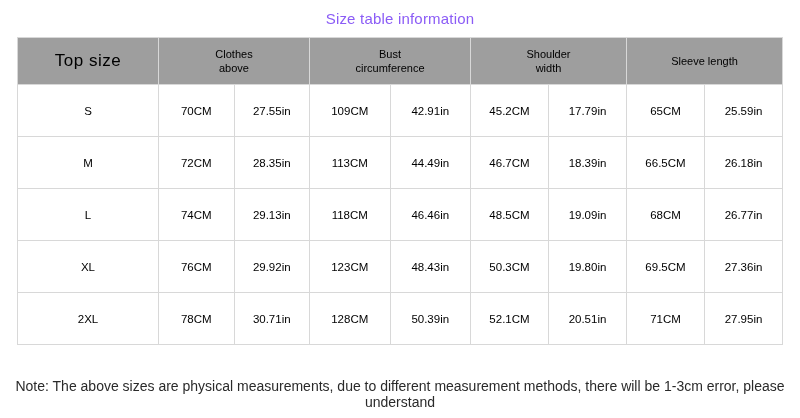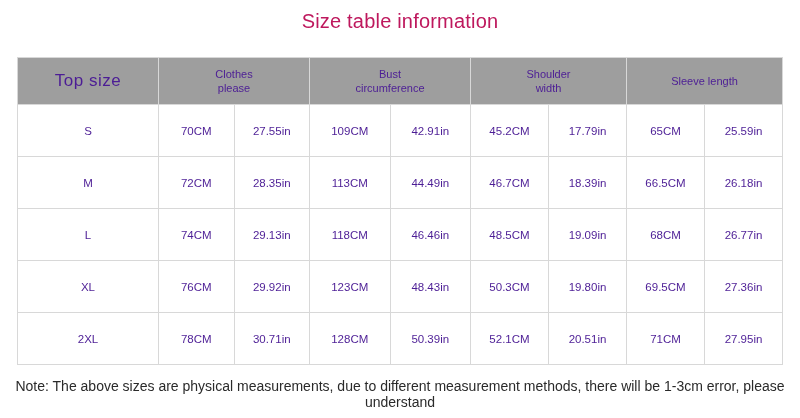--- a/index.html
+++ b/index.html
@@ -15,40 +15,40 @@
     overflow: hidden;
   }
   .page {
     position: relative;
     width: 800px;
     height: 418px;
     box-sizing: border-box;
   }
   .title {
     text-align: center;
-    font-size: 20px;
+    font-size: 15px;
     font-weight: 400;
-    color: #be185d;
+    color: #8b5cf6;
     letter-spacing: 0.2px;
     padding-top: 10px;
-    padding-bottom: 24px;
+    padding-bottom: 10px;
   }
   table.size-table {
     border-collapse: collapse;
     width: 760px;
     margin: 0 auto;
     table-layout: fixed;
   }
   table.size-table td {
     border: 1px solid #d8d8d8;
     padding: 0;
     text-align: center;
     vertical-align: middle;
     font-size: 11.5px;
-    color: #4c1d95;
+    color: #000000;
   }
   
   .hdr td {
     background: #9e9e9e;
     color: #ffffff;
     border: 1px solid #9e9e9e;
     height: 46px;
     font-weight: 400;
   }
   .hdr td.top-size {
@@ -100,21 +100,21 @@
 <div class="page">
 
   <div class="title">Size table information</div>
 
   <table class="size-table">
     <thead>
       <tr class="hdr">
         <td class="top-size" colspan="1" style="width:140px">Top size</td>
         <td class="grp" colspan="2" style="width:150px">
           <div class="grp-inner">Clothes</div>
-          <div class="grp-inner">please</div>
+          <div class="grp-inner">above</div>
         </td>
         <td class="grp" colspan="2" style="width:160px">
           <div class="grp-inner">Bust</div>
           <div class="grp-inner">circumference</div>
         </td>
         <td class="grp" colspan="2" style="width:155px">
           <div class="grp-inner">Shoulder</div>
           <div class="grp-inner">width</div>
         </td>
         <td class="grp" colspan="2" style="width:155px">

